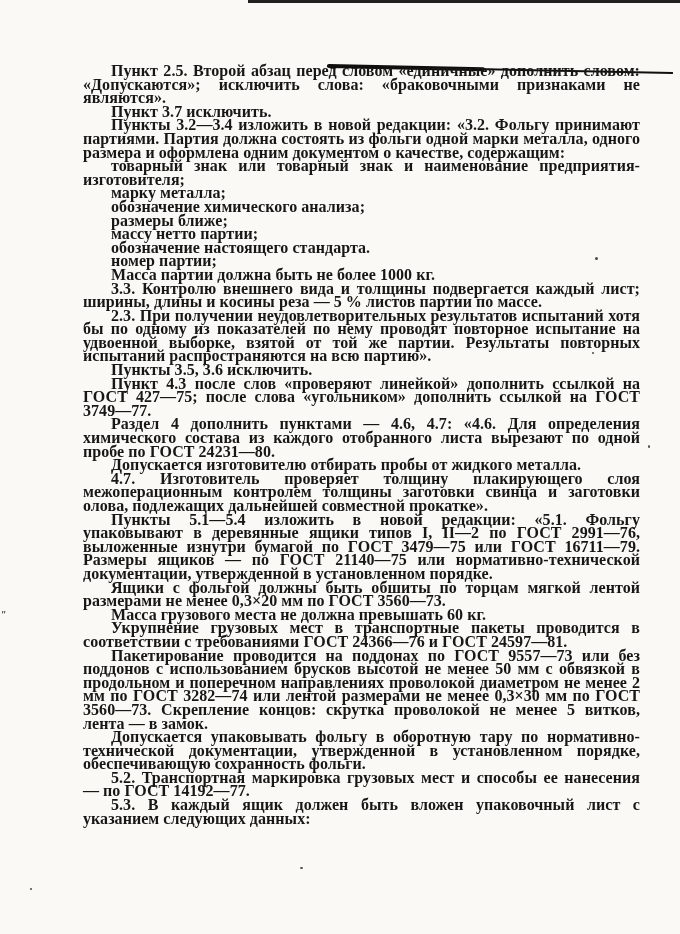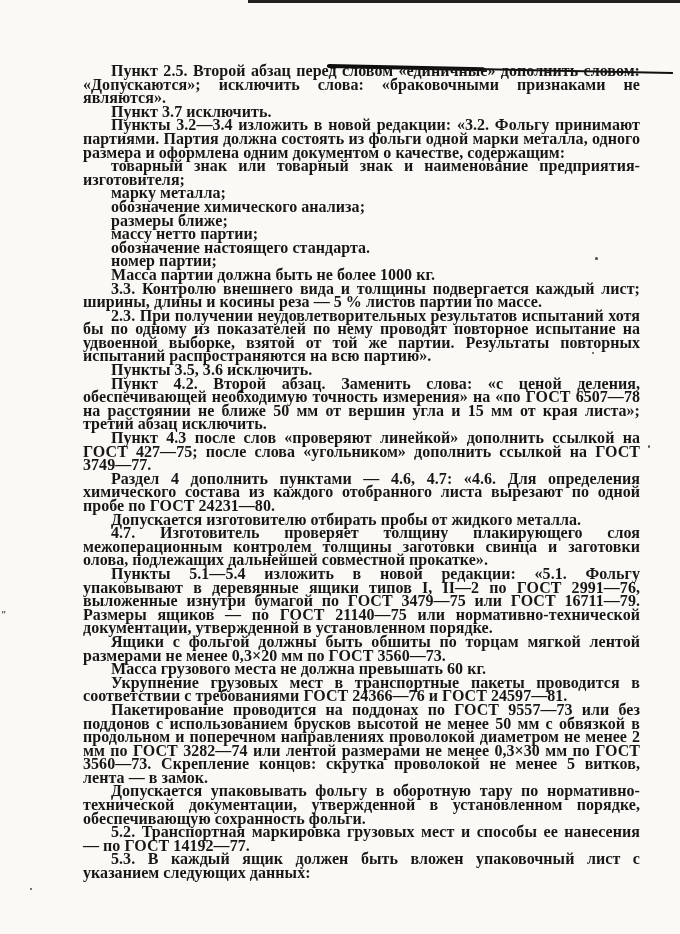--- a/index.html
+++ b/index.html
@@ -104,21 +104,20 @@
       <p class="para">марку металла;</p>
       <p class="para">обозначение химического анализа;</p>
       <p class="para">размеры ближе;</p>
       <p class="para">массу нетто партии;</p>
       <p class="para">обозначение настоящего стандарта.</p>
       <p class="para">номер партии;</p>
       <p class="para">Масса партии должна быть не более 1000 кг.</p>
       <p class="para">3.3. Контролю внешнего вида и толщины подвергается каждый лист; ширины, длины и косины реза — 5 % листов партии по массе.</p>
       <p class="para">2.3. При получении неудовлетворительных результатов испытаний хотя бы по одному из показателей по нему проводят повторное испытание на удвоенной выборке, взятой от той же партии. Результаты повторных испытаний распространяются на всю партию».</p>
       <p class="para">Пункты 3.5, 3.6 исключить.</p>
-      <p class="para">Пункт 4.2. Второй абзац. Заменить слова: «с ценой деления, обеспечивающей необходимую точность измерения» на «по ГОСТ 6507—78 на расстоянии не ближе 50 мм от вершин угла и 15 мм от края листа»; третий абзац исключить.</p>
       <p class="para">Пункт 4.3 после слов «проверяют линейкой» дополнить ссылкой на ГОСТ 427—75; после слова «угольником» дополнить ссылкой на ГОСТ 3749—77.</p>
       <p class="para">Раздел 4 дополнить пунктами — 4.6, 4.7: «4.6. Для определения химического состава из каждого отобранного листа вырезают по одной пробе по ГОСТ 24231—80.</p>
       <p class="para">Допускается изготовителю отбирать пробы от жидкого металла.</p>
       <p class="para">4.7. Изготовитель проверяет толщину плакирующего слоя межоперационным контролем толщины заготовки свинца и заготовки олова, подлежащих дальнейшей совместной прокатке».</p>
       <p class="para">Пункты 5.1—5.4 изложить в новой редакции: «5.1. Фольгу упаковывают в деревянные ящики типов I, II—2 по ГОСТ 2991—76, выложенные изнутри бумагой по ГОСТ 3479—75 или ГОСТ 16711—79. Размеры ящиков — по ГОСТ 21140—75 или нормативно-технической документации, утвержденной в установленном порядке.</p>
       <p class="para">Ящики с фольгой должны быть обшиты по торцам мягкой лентой размерами не менее 0,3×20 мм по ГОСТ 3560—73.</p>
       <p class="para">Масса грузового места не должна превышать 60 кг.</p>
       <p class="para">Укрупнение грузовых мест в транспортные пакеты проводится в соответствии с требованиями ГОСТ 24366—76 и ГОСТ 24597—81.</p>
       <p class="para">Пакетирование проводится на поддонах по ГОСТ 9557—73 или без поддонов с использованием брусков высотой не менее 50 мм с обвязкой в продольном и поперечном направлениях проволокой диаметром не менее 2 мм по ГОСТ 3282—74 или лентой размерами не менее 0,3×30 мм по ГОСТ 3560—73. Скрепление концов: скрутка проволокой не менее 5 витков, лента — в замок.</p>
       <p class="para">Допускается упаковывать фольгу в оборотную тару по нормативно-технической документации, утвержденной в установленном порядке, обеспечивающую сохранность фольги.</p>

